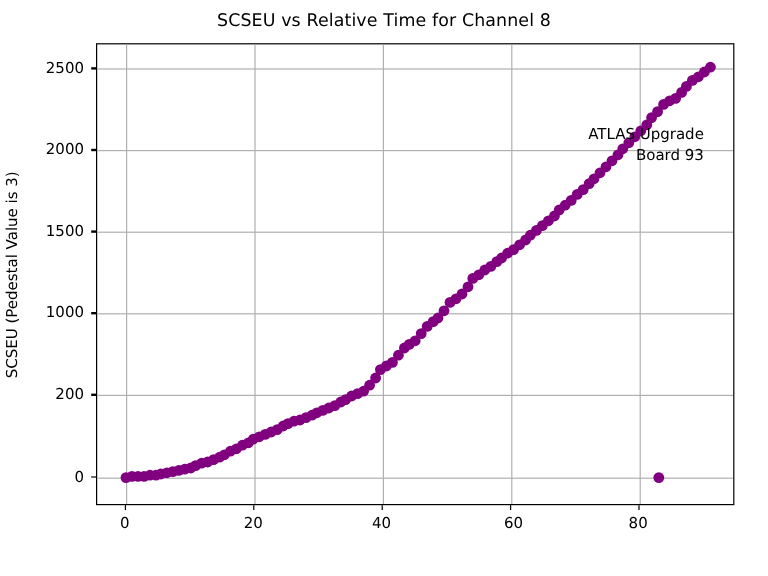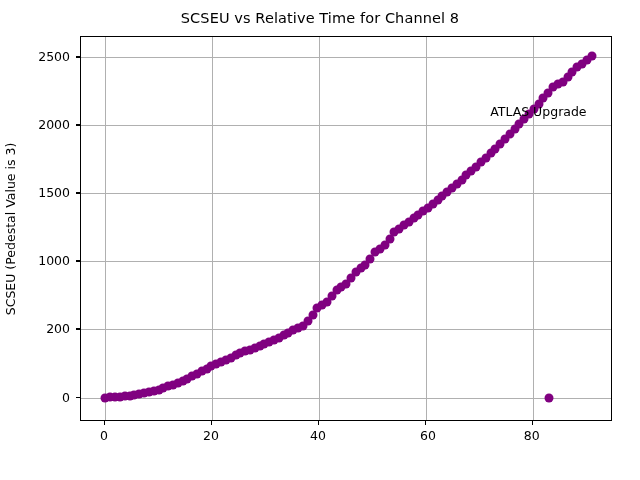--- a/index.html
+++ b/index.html
@@ -245,20 +245,21 @@
       <div class="marker" style="left: 496.177px; top: 29.9293px; width: 9px; height: 9px; background: rgb(128, 0, 128);"></div>
       <div class="marker" style="left: 500.989px; top: 26.9364px; width: 9px; height: 9px; background: rgb(128, 0, 128);"></div>
       <div class="marker" style="left: 505.801px; top: 23.1272px; width: 9px; height: 9px; background: rgb(128, 0, 128);"></div>
       <div class="marker" style="left: 510.613px; top: 19.0459px; width: 9px; height: 9px; background: rgb(128, 0, 128);"></div>
       <div class="marker" style="left: 467.839px; top: 360.512px; width: 9px; height: 9px; background: rgb(128, 0, 128);"></div>
     </div>
 
 
   <div id="annotation" style="left: 12px; width: 574.573px; top: 65.9293px; margin-top: 37px;">
       <div>ATLAS Upgrade</div>
+      <div>Board 93</div>
     </div>
 
 <div class="tick-mark-y" style="top: 396.512px;"></div>
     <div class="tick-label-y" style="top: 396.512px; width: 66px; left: 4px;">0</div>
     <div class="tick-mark-y" style="top: 328.491px;"></div>
     <div class="tick-label-y" style="top: 328.491px; width: 66px; left: 4px;">200</div>
     <div class="tick-mark-y" style="top: 260.47px;"></div>
     <div class="tick-label-y" style="top: 260.47px; width: 66px; left: 4px;">1000</div>
     <div class="tick-mark-y" style="top: 192.449px;"></div>
     <div class="tick-label-y" style="top: 192.449px; width: 66px; left: 4px;">1500</div>

